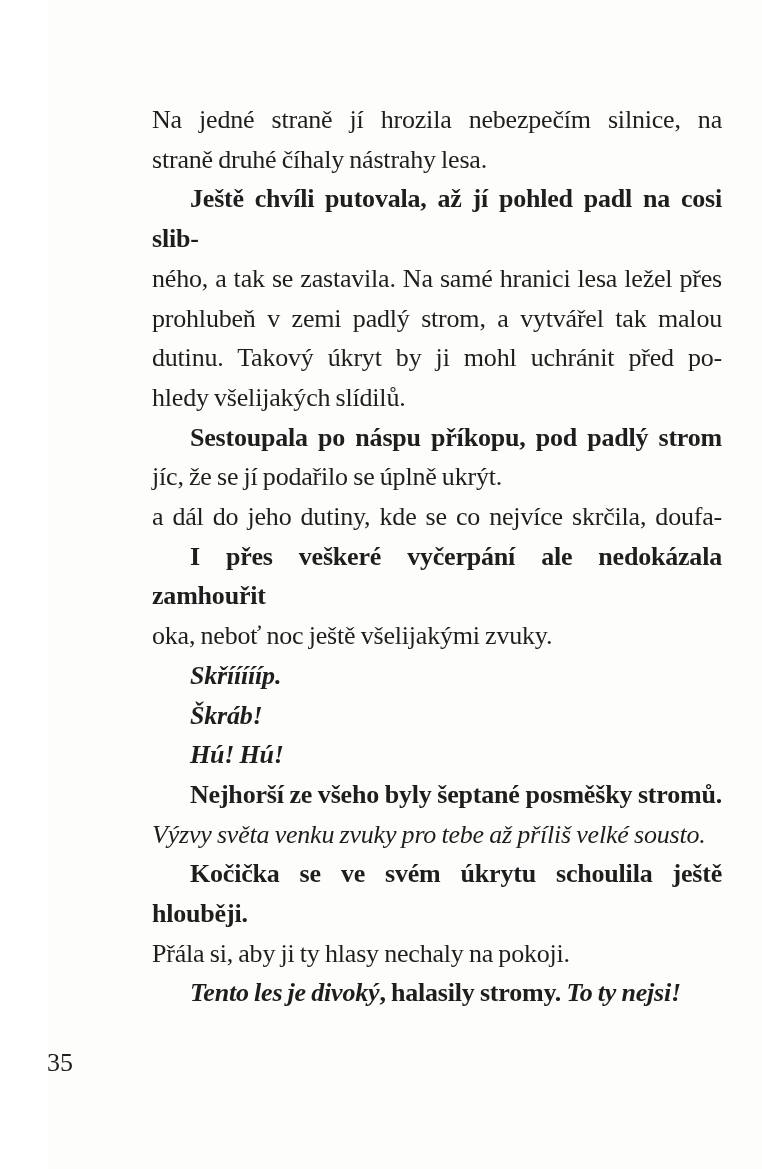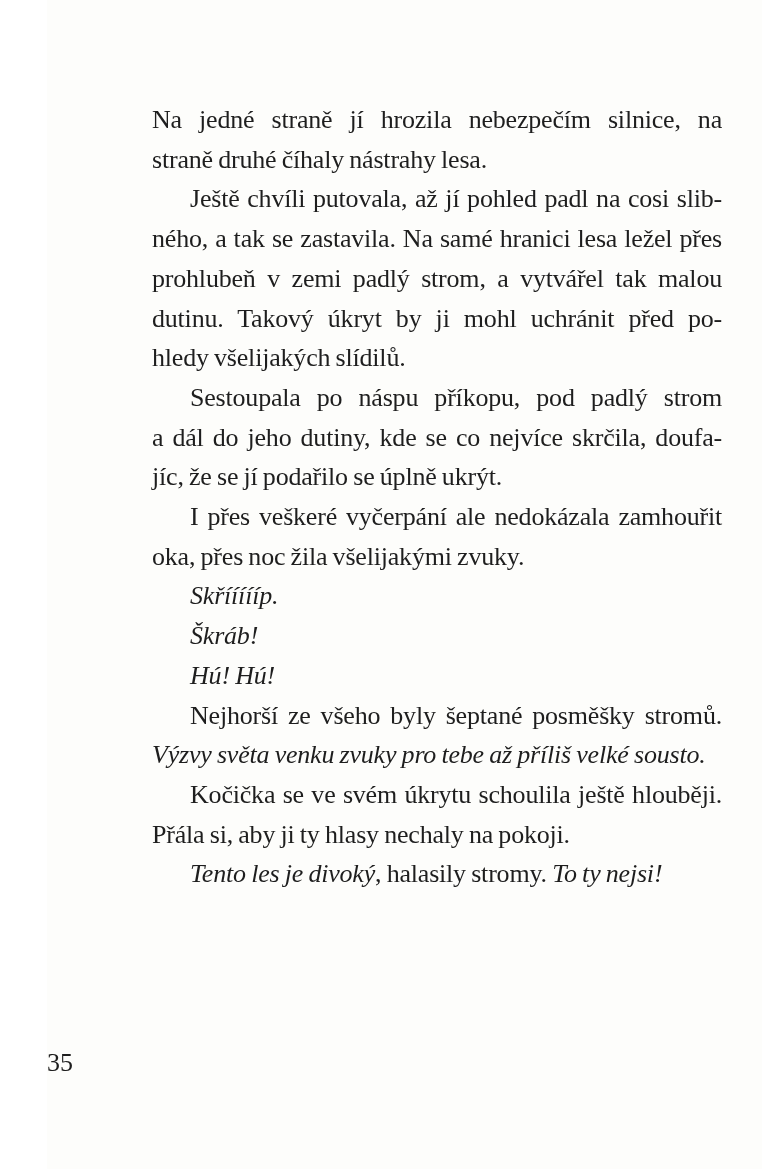--- a/index.html
+++ b/index.html
@@ -35,20 +35,21 @@
   }
   .line {
     min-height: 39.7px;
   }
   .line.justify {
     text-align: justify;
     text-align-last: justify;
   }
   .paragraph.indent .line:first-child {
     text-indent: 38px;
+    font-weight: bold;
   }
   .em {
     font-style: italic;
   }
   .page-number {
     position: absolute;
     top: 1043px;
     left: 0;
     width: 762px;
     text-align: left;
@@ -67,26 +68,26 @@
       </div>
       <div class="paragraph indent">
         <div class="line justify"><span class="">Ještě chvíli putovala, až jí pohled padl na cosi slib-</span></div>
         <div class="line justify"><span class="">ného, a tak se zastavila. Na samé hranici lesa ležel přes</span></div>
         <div class="line justify"><span class="">prohlubeň v zemi padlý strom, a vytvářel tak malou</span></div>
         <div class="line justify"><span class="">dutinu. Takový úkryt by ji mohl uchránit před po-</span></div>
         <div class="line"><span class="">hledy všelijakých slídilů.</span></div>
       </div>
       <div class="paragraph indent">
         <div class="line justify"><span class="">Sestoupala po náspu příkopu, pod padlý strom</span></div>
+        <div class="line"><span class="">jíc, že se jí podařilo se úplně ukrýt.</span></div>
         <div class="line justify"><span class="">a dál do jeho dutiny, kde se co nejvíce skrčila, doufa-</span></div>
-        <div class="line"><span class="">jíc, že se jí podařilo se úplně ukrýt.</span></div>
       </div>
       <div class="paragraph indent">
         <div class="line justify"><span class="">I přes veškeré vyčerpání ale nedokázala zamhouřit</span></div>
-        <div class="line"><span class="">oka, přes noc žila všelijakými zvuky.</span></div>
+        <div class="line"><span class="">oka, neboť noc ještě všelijakými zvuky.</span></div>
       </div>
       <div class="paragraph indent">
         <div class="line"><span class="em">Skříííííp.</span></div>
       </div>
       <div class="paragraph indent">
         <div class="line"><span class="em">Škráb!</span></div>
       </div>
       <div class="paragraph indent">
         <div class="line"><span class="em">Hú! Hú!</span></div>
       </div>

